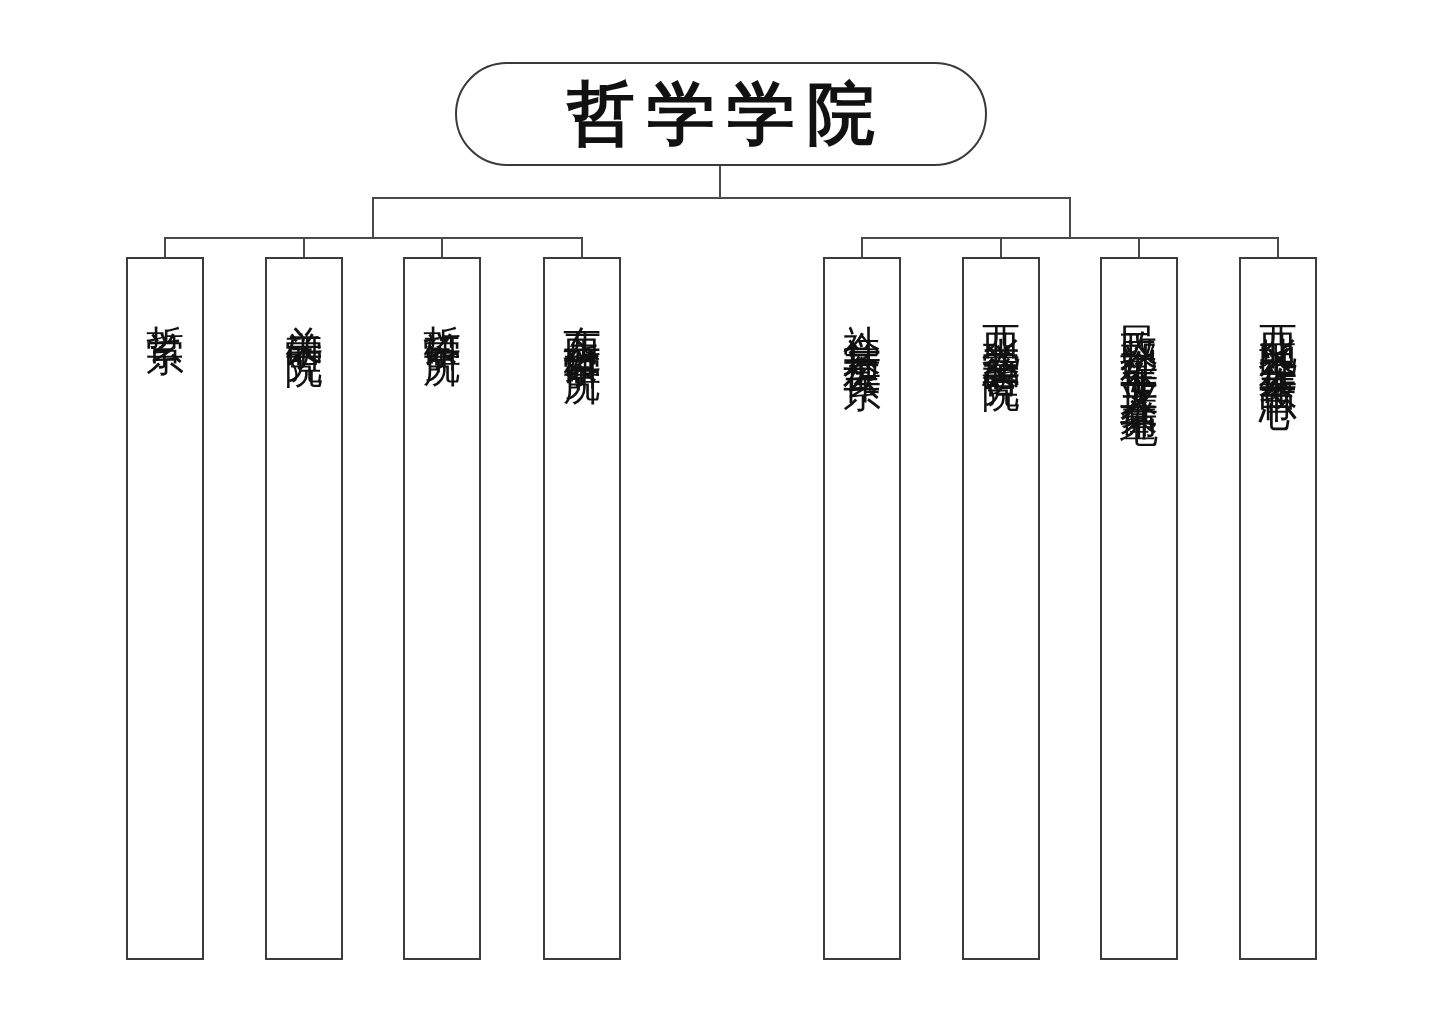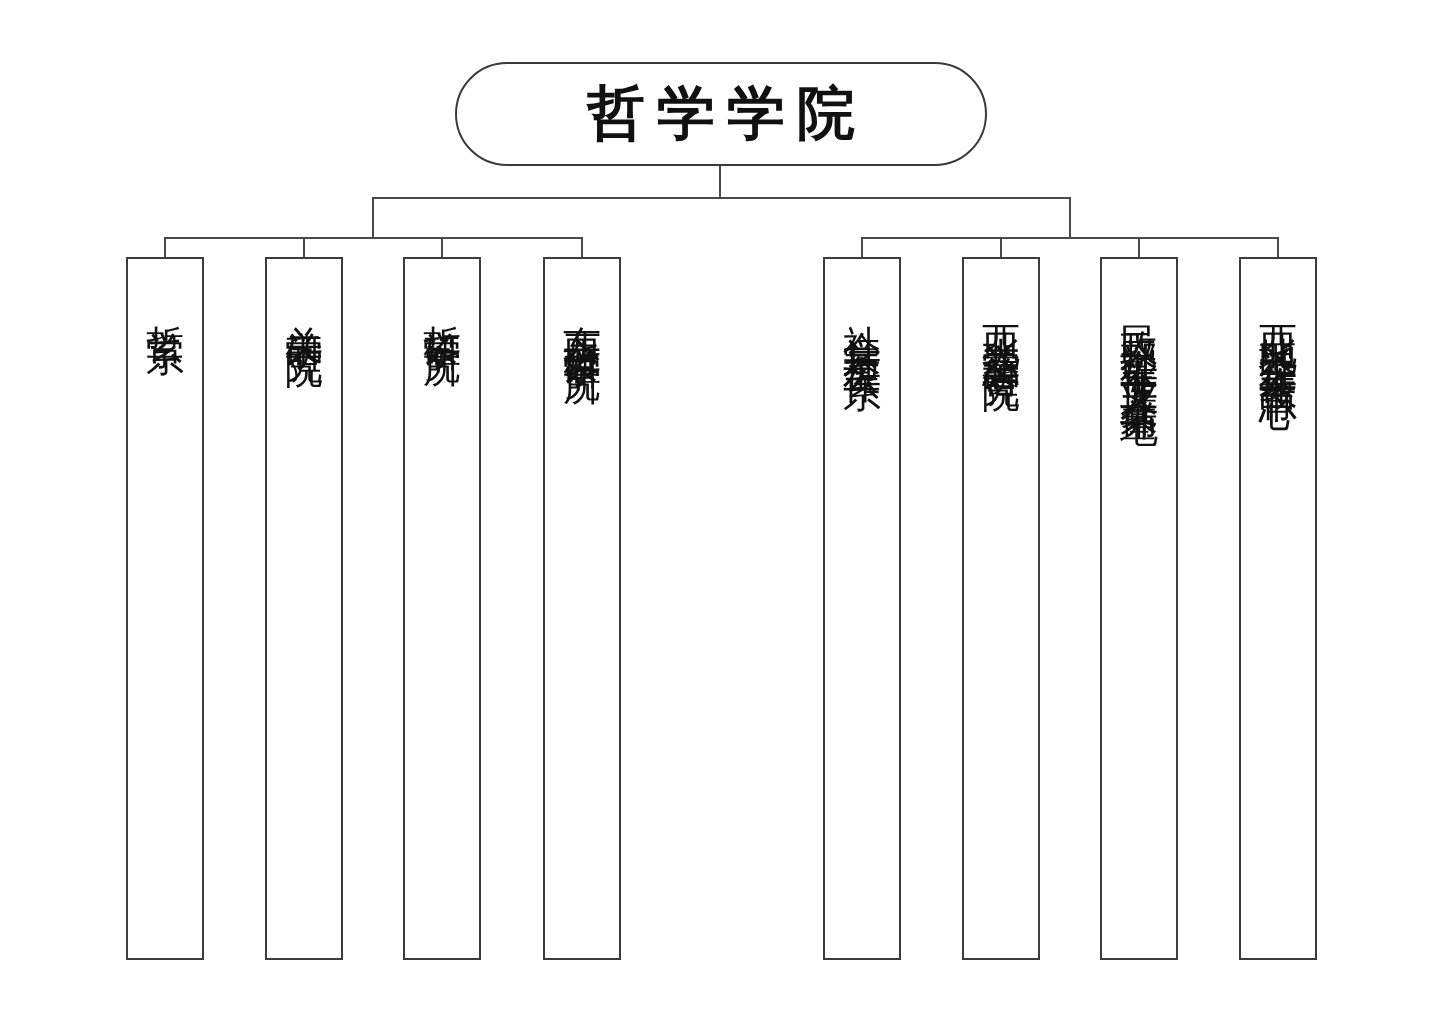--- a/index.html
+++ b/index.html
@@ -23,21 +23,21 @@
     width: 532px;
     height: 104px;
     border: 2px solid #3a3a3a;
     border-radius: 999px;
     box-sizing: border-box;
     display: flex;
     align-items: center;
     justify-content: center;
   }
   .root-node .root-label {
-    font-size: 58px;
+    font-size: 68px;
     font-weight: bold;
     letter-spacing: 12px;
     color: #111111;
     text-indent: 12px; 
     white-space: nowrap;
     text-align: right;
   }
   
   .line {
     position: absolute;

